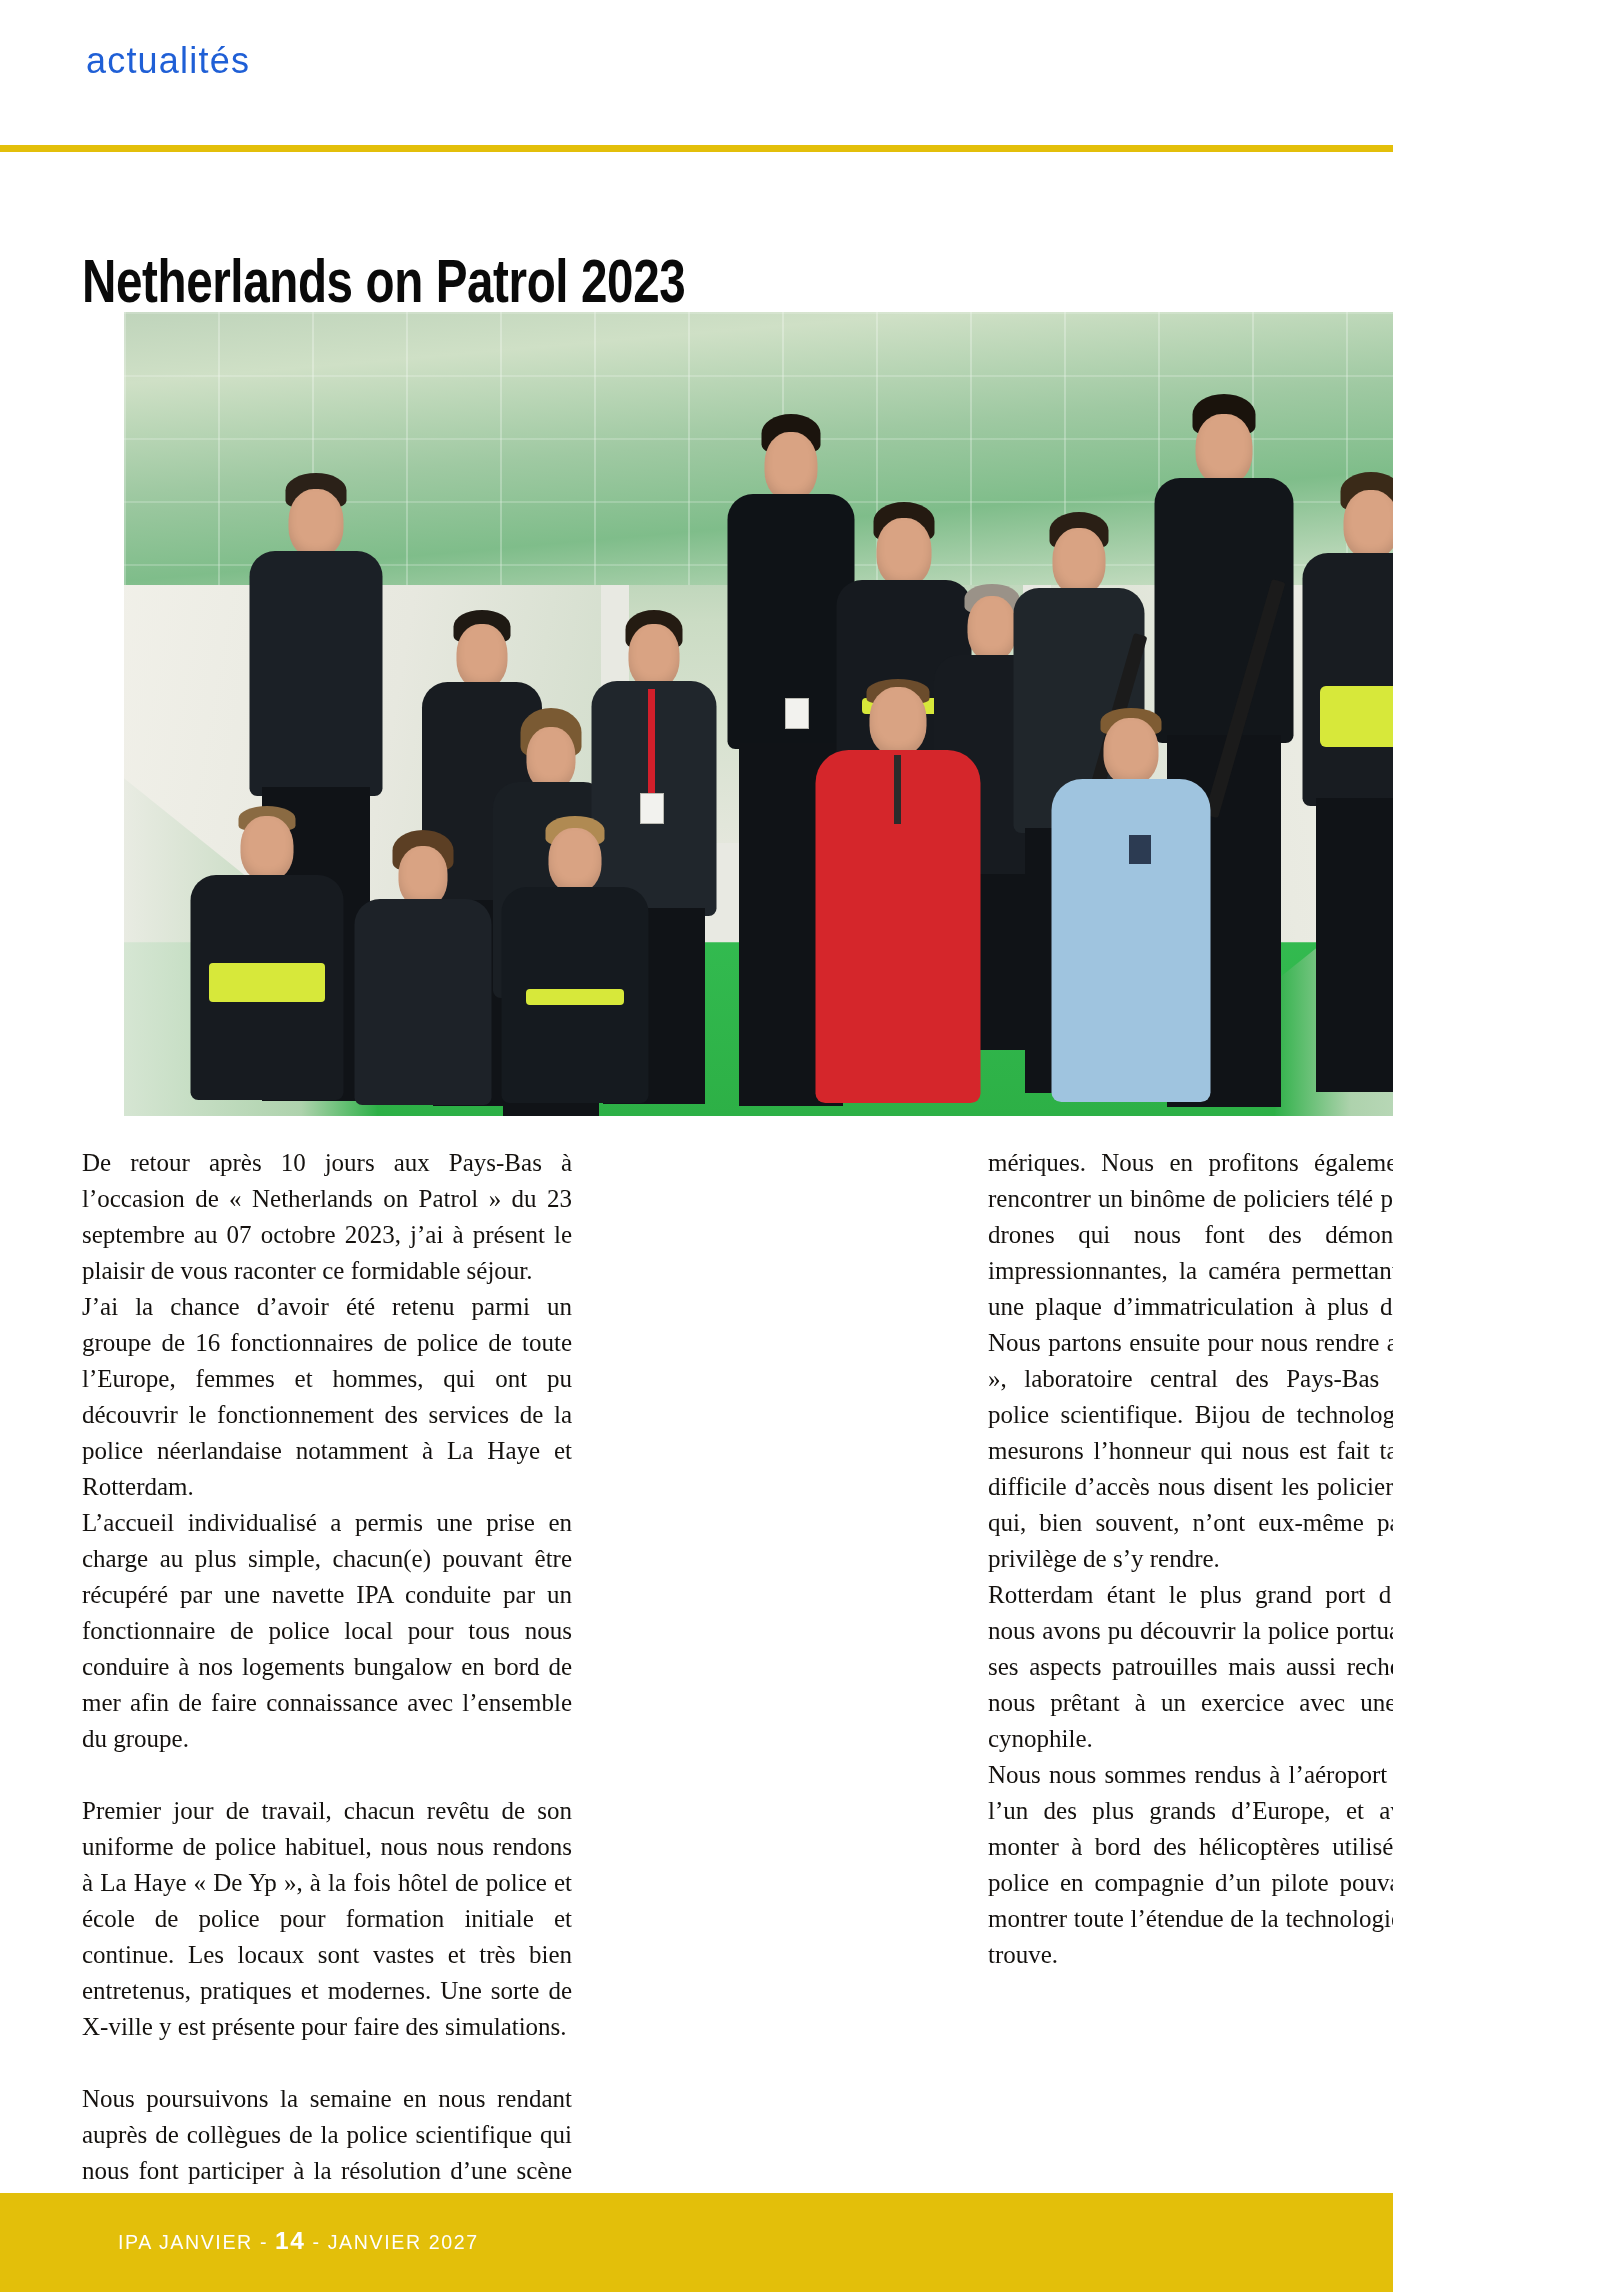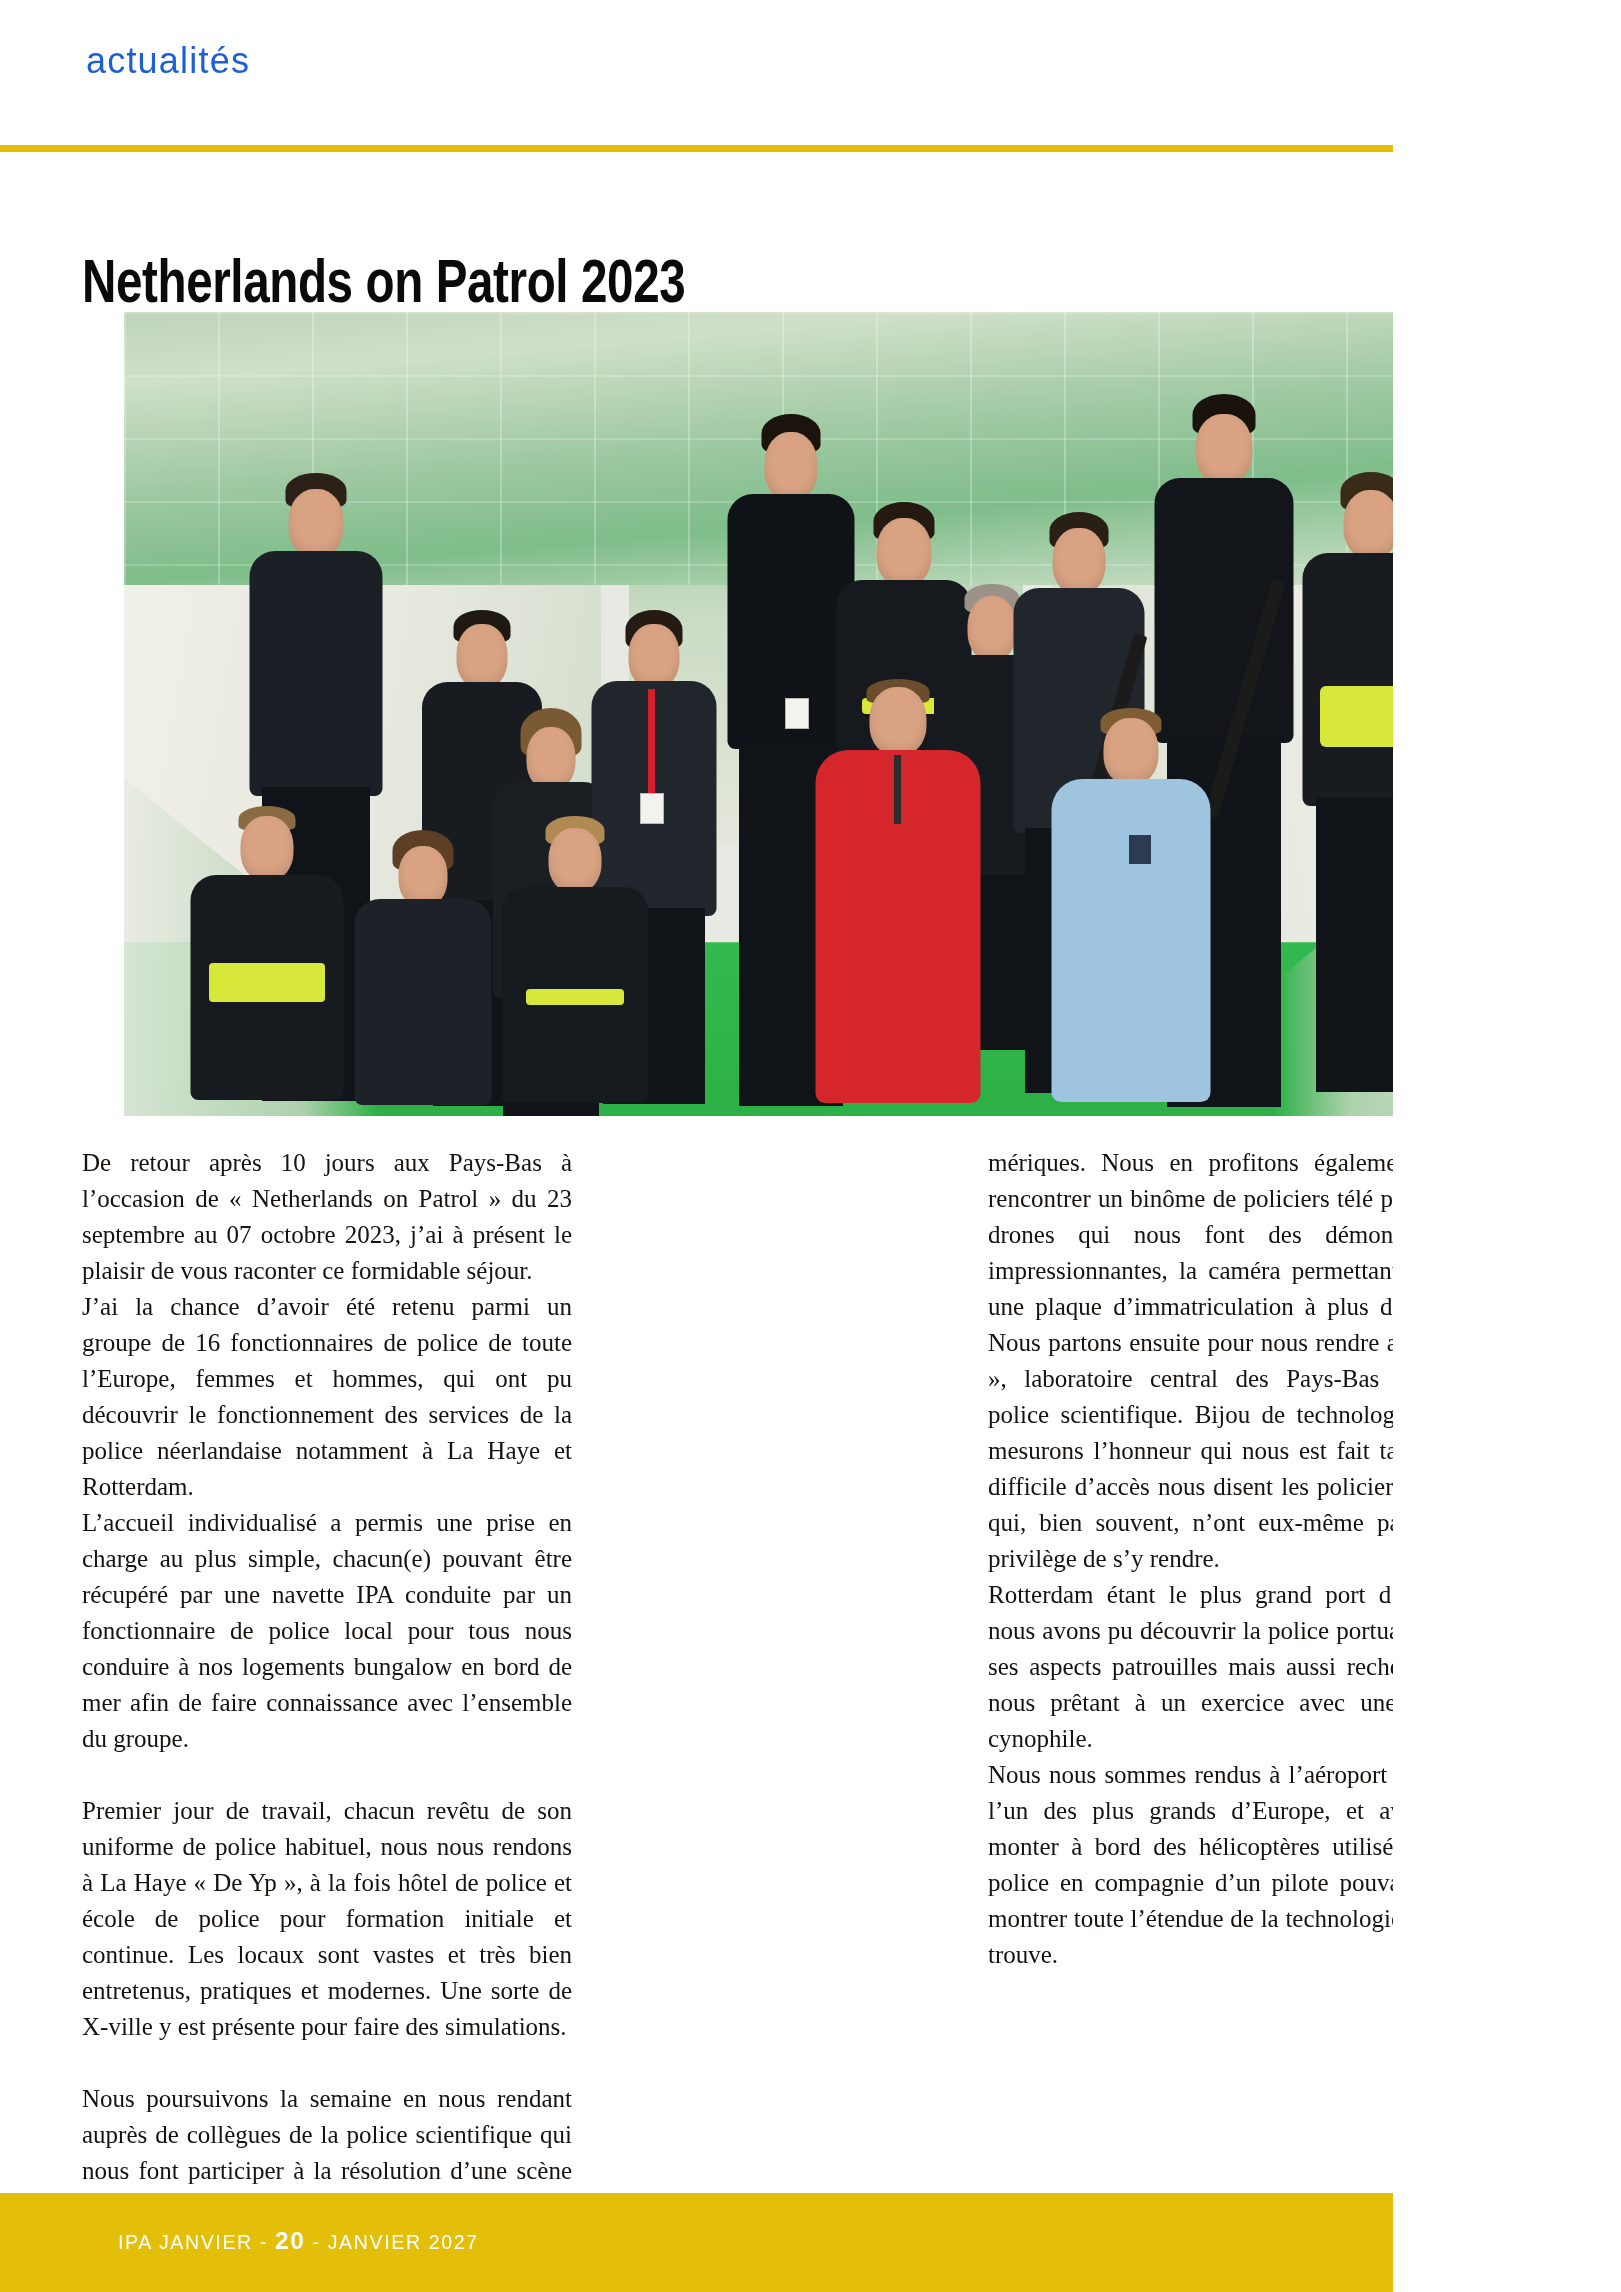--- a/index.html
+++ b/index.html
@@ -353,17 +353,17 @@
   </div>
 
   <div class="col col-right">
     <p>mériques. Nous en profitons également pour rencontrer un binôme de policiers télé pilotes de drones qui nous font des démonstrations impressionnantes, la caméra permettant de lire une plaque d’immatriculation à plus de 700m. Nous partons ensuite pour nous rendre au « NFI », laboratoire central des Pays-Bas pour la police scientifique. Bijou de technologie, nous mesurons l’honneur qui nous est fait tant il est difficile d’accès nous disent les policiers locaux qui, bien souvent, n’ont eux-même pas eu le privilège de s’y rendre.</p>
     <p>Rotterdam étant le plus grand port d’Europe, nous avons pu découvrir la police portuaire sous ses aspects patrouilles mais aussi recherche en nous prêtant à un exercice avec une équipe cynophile.</p>
     <p>Nous nous sommes rendus à l’aéroport Schipol, l’un des plus grands d’Europe, et avons pu monter à bord des hélicoptères utilisés par la police en compagnie d’un pilote pouvant nous montrer toute l’étendue de la technologie qui s’y trouve.</p>
   </div>
 
   <div class="footer-band"></div>
   <div class="footer-text">
-    <span>IPA JANVIER - </span><span class="pg">20</span><span> -  JANVIER 2027</span>
+    <span>IPA JANVIER - </span><span class="pg">14</span><span> -  JANVIER 2027</span>
   </div>
 
 </div>
 
 
 </body></html>

